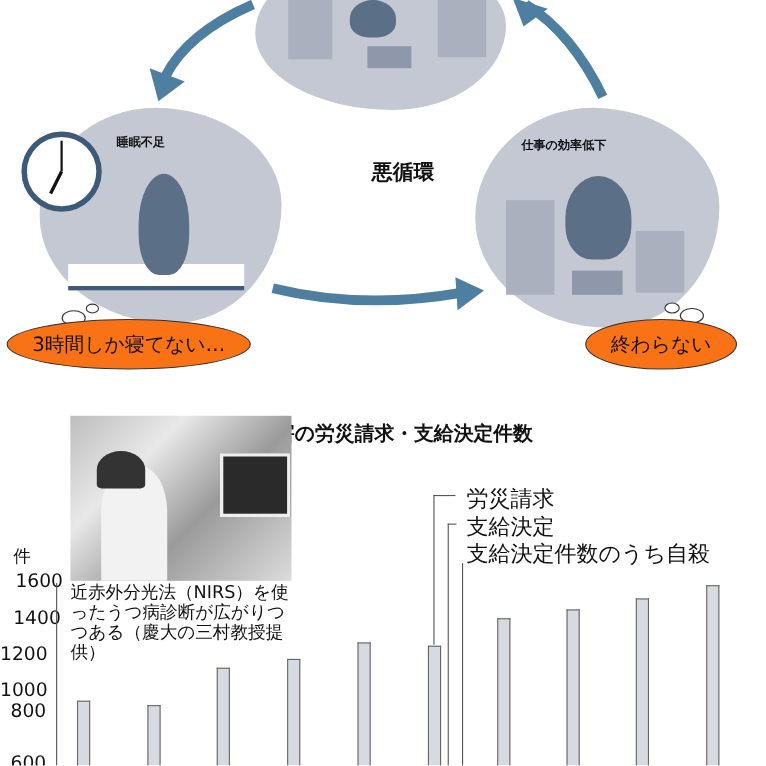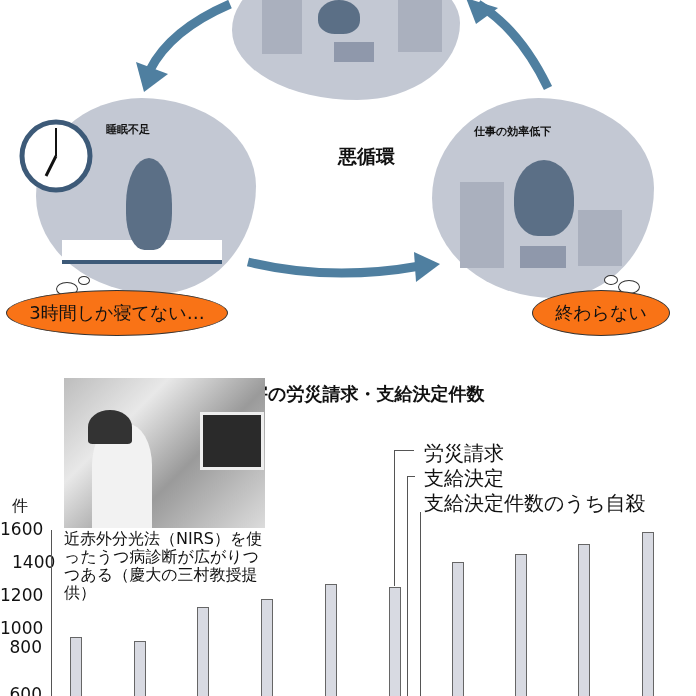--- a/index.html
+++ b/index.html
@@ -65,21 +65,21 @@
 <div class="title" style="left:196px;top:382px;">精神障害の労災請求・支給決定件数</div>
 
 <div class="photo">
   <div class="abs" style="left:136px;top:34px;width:58px;height:52px;background:#2a2a2a;border:3px solid #eee;"></div>
   <div class="abs" style="left:28px;top:46px;width:60px;height:104px;background:#f2f2f2;border-radius:40% 40% 0 0;"></div>
   <div class="abs" style="left:24px;top:32px;width:44px;height:34px;background:#333;border-radius:50% 50% 10% 10%;"></div>
 </div>
 <div class="caption">近赤外分光法（NIRS）を使ったうつ病診断が広がりつつある（慶大の三村教授提供）</div>
 
 <div class="abs" style="left:12px;top:496px;font-size:16px;">件</div>
-<div class="ytick" style="top:519px;">1600</div>
+<div class="ytick" style="top:519px;padding-left:14px;">1600</div>
 <div class="ytick" style="top:552px;padding-left:12px;">1400</div>
 <div class="ytick" style="top:585px;">1200</div>
 <div class="ytick" style="top:618px;">1000</div>
 <div class="ytick" style="top:637px;">800</div>
 <div class="ytick" style="top:684px;">600</div>
 <div class="abs" style="left:51px;top:530px;width:1px;height:166px;background:#555;"></div>
 
 <div id="bars">
     <div class="bar" style="left: 70px; top: 636.92px; height: 59.08px;"></div>
     <div class="bar" style="left: 134px; top: 641.045px; height: 54.955px;"></div>

